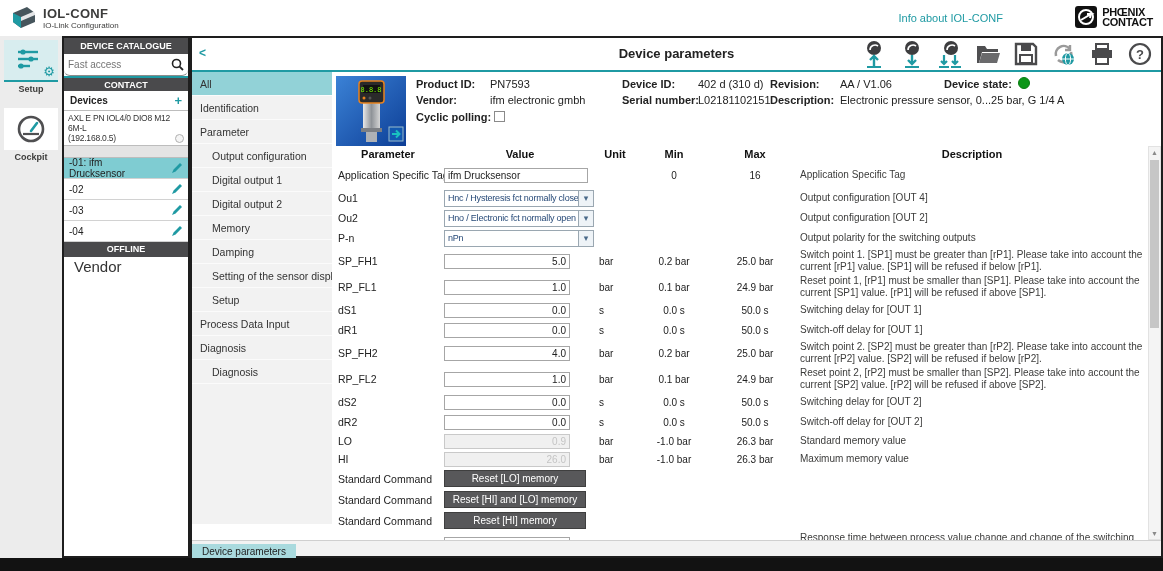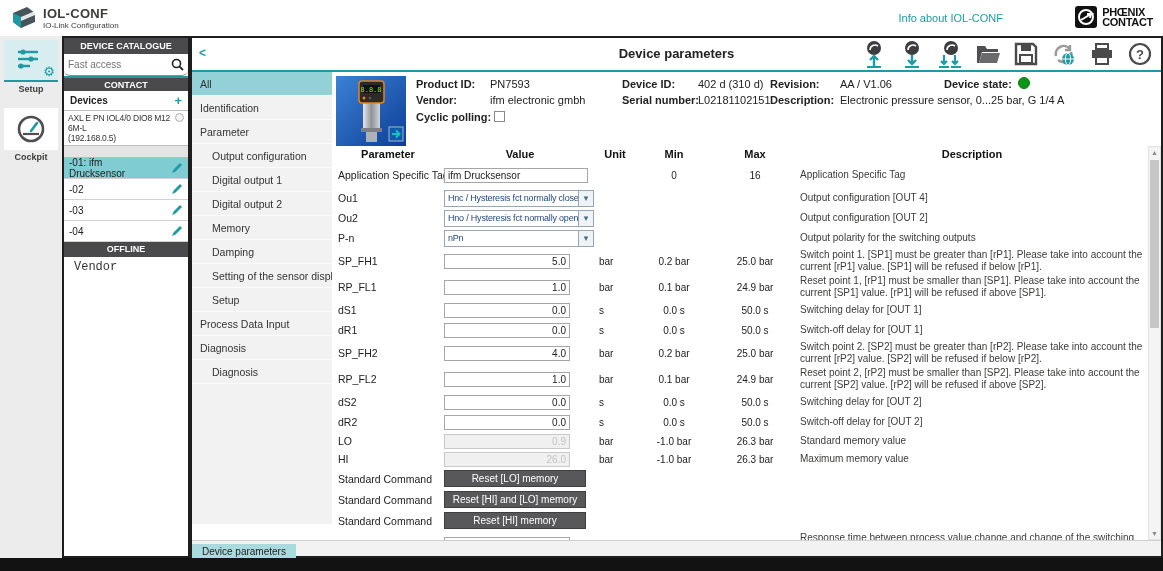--- a/index.html
+++ b/index.html
@@ -29,28 +29,28 @@
   .gearchar{font-size:13px;color:var(--accent);position:absolute;}
 
   
   .cat{position:absolute;left:62px;top:36px;width:128px;height:522px;background:#fff;border:2px solid #1e1e1e;}
   .cat-head{background:var(--panelhead);color:#fff;font-size:9px;font-weight:bold;text-align:center;height:16px;line-height:16px;}
   .search-row{height:22px;display:flex;align-items:center;background:#fff;border-bottom:1px solid #8c8c8c;padding:0 4px;border-radius:6px;}
   .search-row input{flex:1;border:none;outline:none;font-size:10px;color:#444;width:80px;font-family:"Liberation Sans",sans-serif;}
   .sec-head{background:var(--panelhead);color:#fff;font-size:9px;font-weight:bold;text-align:center;height:15px;line-height:15px;border-top:2px solid var(--accent);}
   .devices-row{height:20px;display:flex;align-items:center;justify-content:space-between;padding:0 6px;border-bottom:1px solid #bdbdbd;font-size:10px;font-weight:bold;color:#222;cursor:pointer;}
   .plus{color:var(--accent);font-weight:bold;font-size:13px;}
-  .master-row{display:flex;align-items:flex-start;border-bottom:1px solid #bdbdbd;padding:2px 4px;cursor:pointer;}
+  .master-row{display:flex;align-items:flex-end;border-bottom:1px solid #bdbdbd;padding:2px 4px;cursor:pointer;}
   .master-name{font-size:8.5px;color:#333;line-height:10px;flex:1;letter-spacing:-.2px;}
   .radio{width:9px;height:9px;border-radius:50%;border:1px solid #b0b0b0;background:#f5f5f5;flex:0 0 auto;}
   .gap-row{height:12px;background:#e4e4e4;border-bottom:1px solid #bdbdbd;}
   .port-row{height:21px;display:flex;align-items:center;justify-content:space-between;padding:0 5px;border-bottom:1px solid #d2d2d2;font-size:10px;color:#222;cursor:pointer;background:#fff;gap:46px;}
   .port-row.active{background:var(--selected);}
   .pencil{width:12px;height:12px;flex:0 0 auto;}
-  .offline-item{height:20px;line-height:20px;padding-left:10px;font-size:12px;color:#333;cursor:pointer;font-family:Liberation Mono, monospace;}
+  .offline-item{height:20px;line-height:20px;padding-left:10px;font-size:15px;color:#333;cursor:pointer;}
 
   
   .main{position:absolute;left:190px;top:36px;width:973px;height:522px;background:#fff;border:2px solid #1e1e1e;}
   .titlebar{position:relative;height:32px;}
   .collapse{position:absolute;left:7px;top:8px;color:var(--accent);font-weight:bold;font-size:12px;cursor:pointer;}
   .main-title{position:absolute;left:0;right:0;top:8px;text-align:center;font-weight:bold;font-size:13px;color:#222;}
   .toolbar{position:absolute;right:8px;top:1px;display:flex;gap:11px;align-items:center;}
   .tbtn{width:27px;height:30px;display:flex;align-items:center;justify-content:center;cursor:pointer;}
   .tealrule{height:2px;background:var(--accent);}
 
@@ -381,21 +381,21 @@
               </div>
               <div class="c-unit"></div>
               <div class="c-min"></div>
               <div class="c-max"></div>
               <div class="c-desc">Output configuration [OUT 4]</div>
             </div>
             <div class="pgrid prow">
               <div class="c-param">Ou2</div>
               <div class="c-value">
                 <div class="sel">
-                  <span class="sel-text">Hno / Hysteresis fct normally open</span>
+                  <span class="sel-text">Hno / Electronic fct normally open</span>
                   <span class="sel-btn">▾</span>
                 </div>
               </div>
               <div class="c-unit"></div>
               <div class="c-min"></div>
               <div class="c-max"></div>
               <div class="c-desc">Output configuration [OUT 2]</div>
             </div>
             <div class="pgrid prow">
               <div class="c-param">P-n</div>

